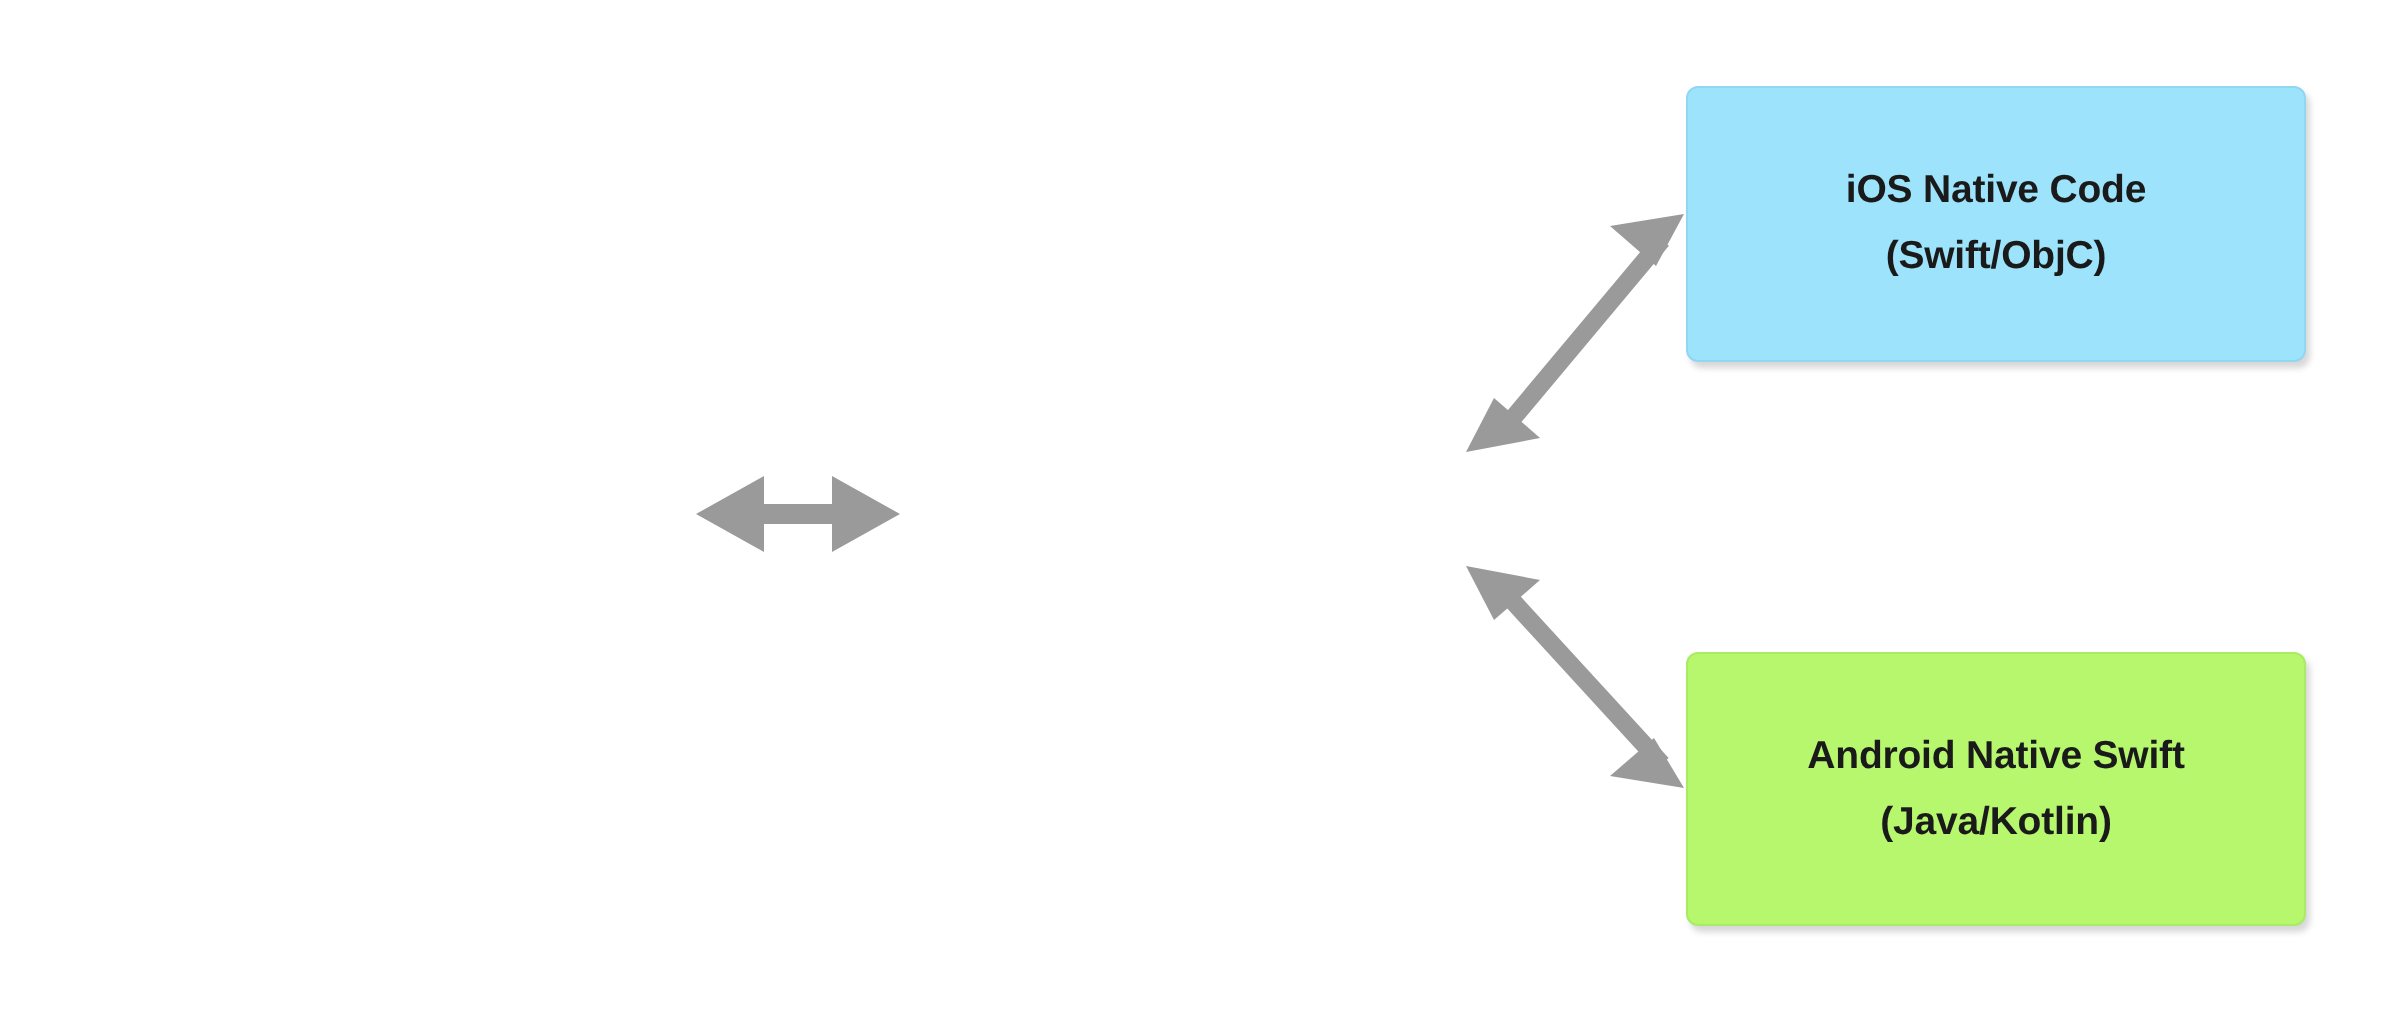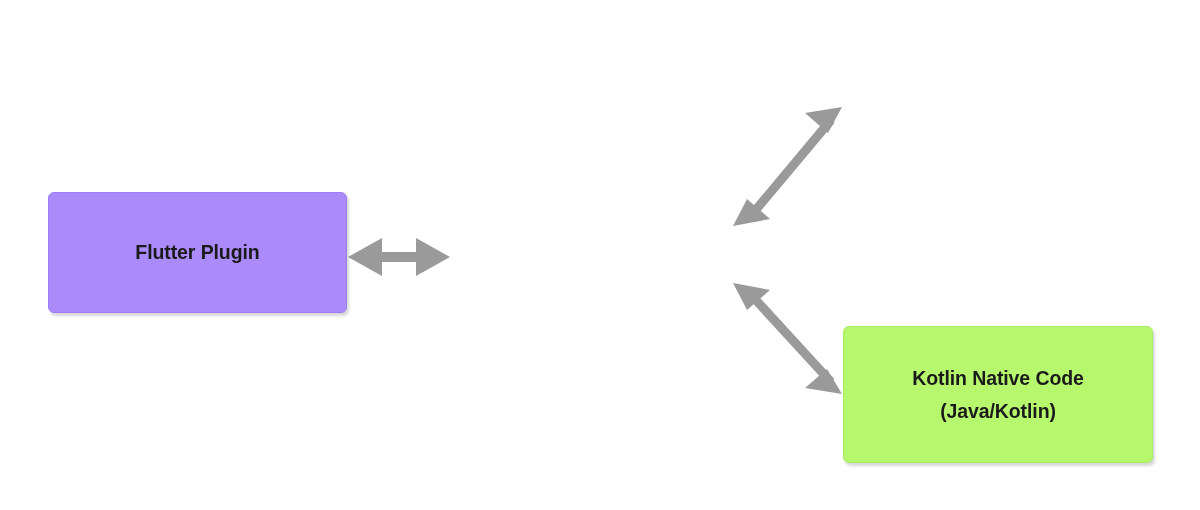--- a/index.html
+++ b/index.html
@@ -95,24 +95,25 @@
       <polygon fill="#9a9a9a" points="733,226 770,219 747,199"></polygon>
     </g>
 
     <g>
       <line x1="754" y1="298" x2="831" y2="382" stroke="#9a9a9a" stroke-width="9" stroke-linecap="butt"></line>
       <polygon fill="#9a9a9a" points="733,283 770,290 747,310"></polygon>
       <polygon fill="#9a9a9a" points="842,394 805,388 827,369"></polygon>
     </g>
   </svg>
 
-  <div class="node" id="node-flutter-plugin" style="background: rgb(171, 139, 250); border-color: rgb(157, 125, 245);">
-    <span class="node-label" style="color: rgb(26, 26, 26);">Flutter Plugin</span>
+
+
+  <div class="node" id="node-ios-native-code" style="background: rgb(156, 227, 251); border-color: rgb(143, 216, 242);">
+    <span class="node-label" style="color: rgb(26, 26, 26);">iOS Native Code
+(Swift/ObjC)</span>
   </div>
 
-
-
   <div class="node" id="node-android-native-code" style="background: rgb(182, 247, 110); border-color: rgb(170, 235, 100);">
-    <span class="node-label" style="color: rgb(26, 26, 26);">Kotlin Native Code
+    <span class="node-label" style="color: rgb(26, 26, 26);">Android Native Swift
 (Java/Kotlin)</span>
   </div>
 
 </div>
 
 </body></html>

